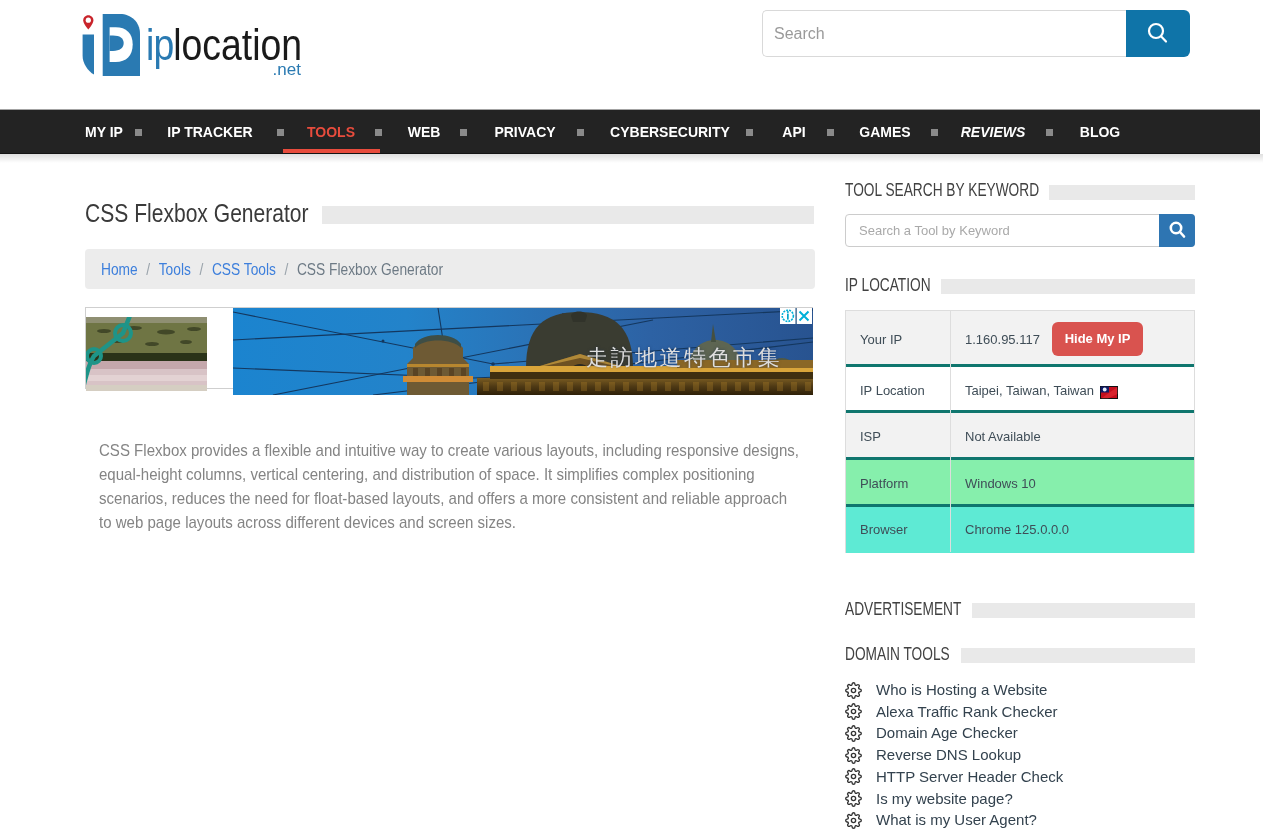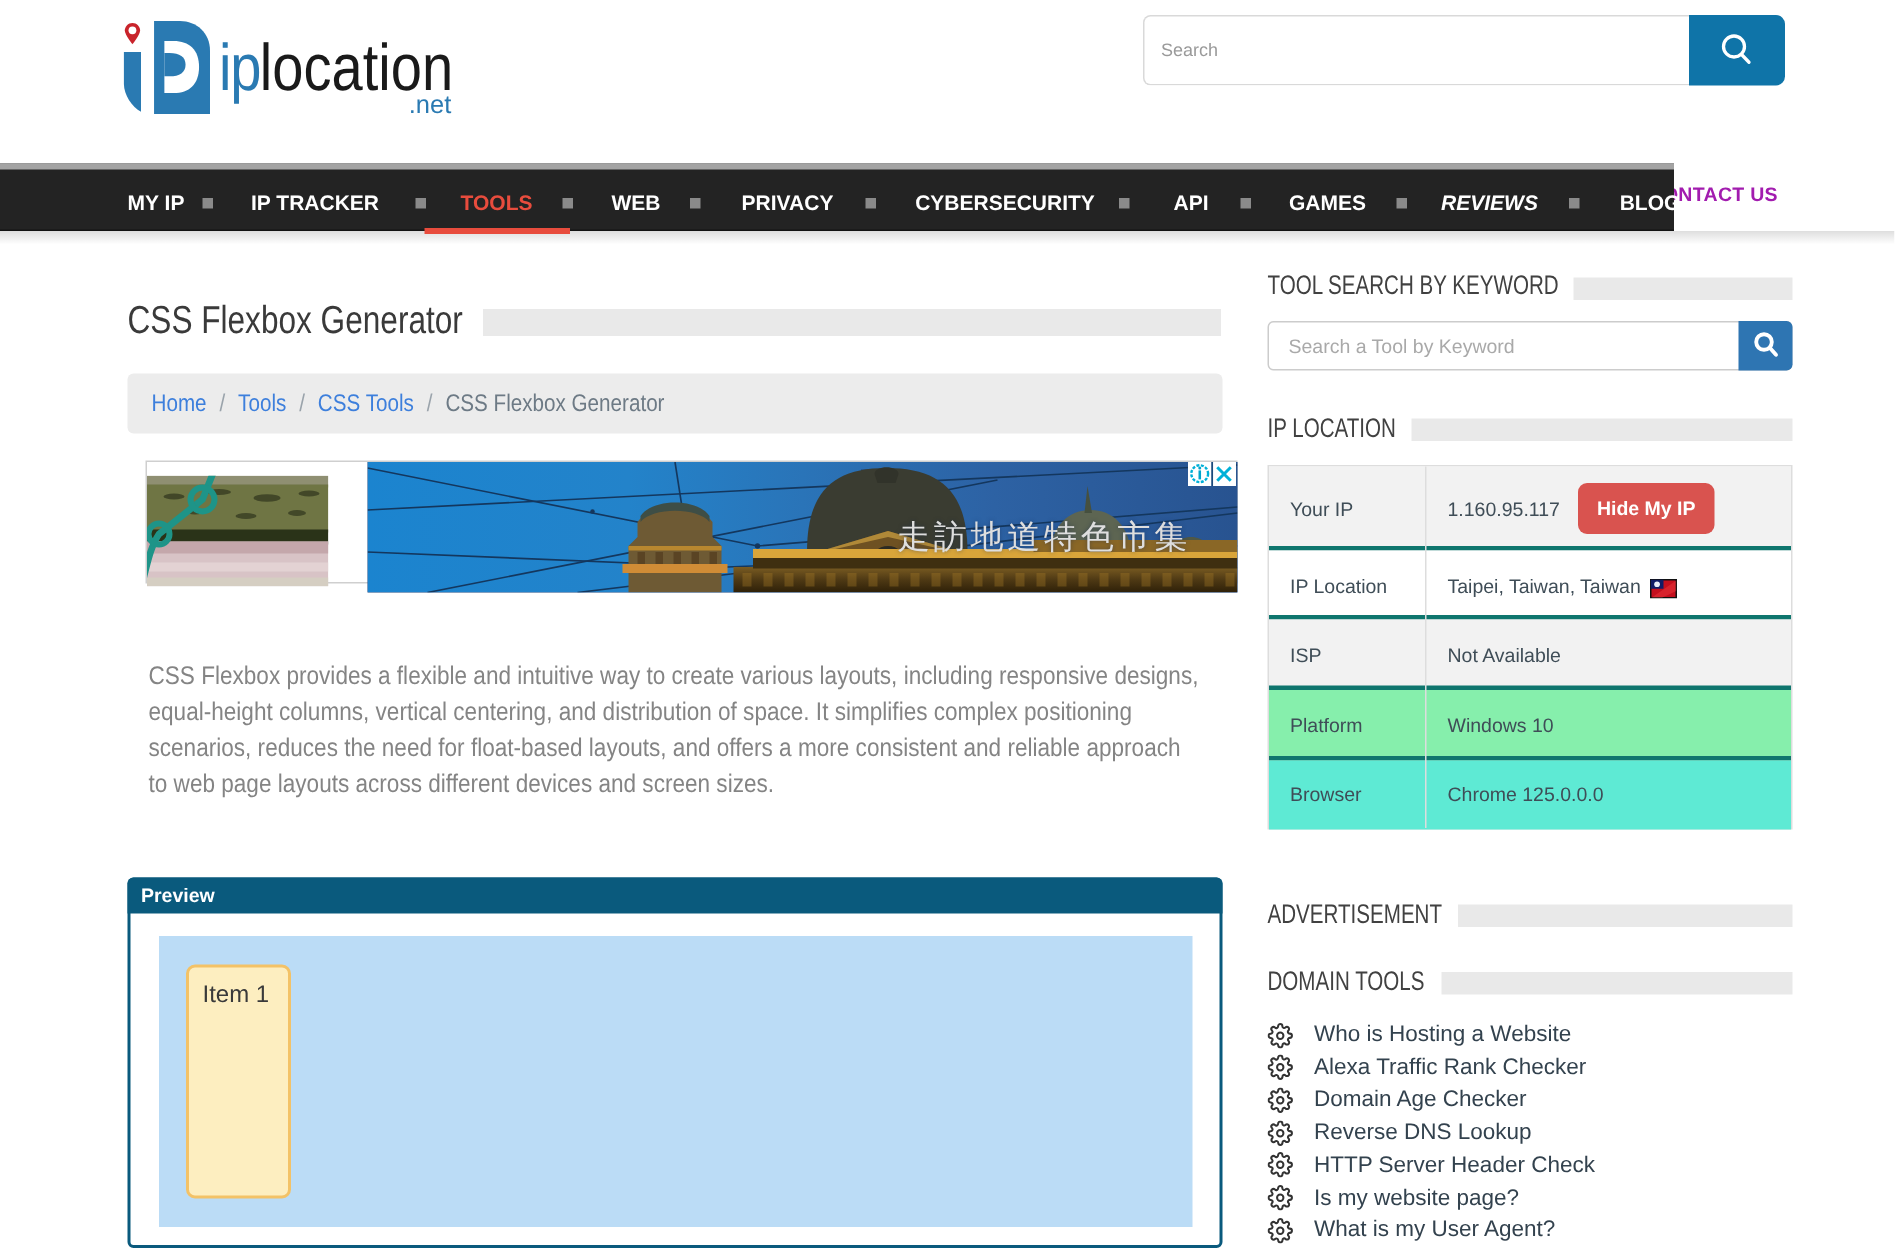--- a/index.html
+++ b/index.html
@@ -1,41 +1,41 @@
 <!DOCTYPE html>
 <html><head>
 <meta charset="utf-8">
 <style>
 * { margin:0; padding:0; box-sizing:border-box; }
 html,body { width:1263px; height:840px; background:#fff; font-family:"Liberation Sans", sans-serif; overflow:hidden; }
 .abs { position:absolute; }
 #page { position:relative; width:1263px; height:840px; }
 
 
-#searchbox { left:762px; top:10px; width:364px; height:47px; border:1px solid #d9d9d9; border-right:none; border-radius:5px 0 0 5px; color:#9a9a9a; font-size:12px; line-height:45px; padding-left:11px; }
+#searchbox { left:762px; top:10px; width:364px; height:47px; border:1px solid #d9d9d9; border-right:none; border-radius:5px 0 0 5px; color:#9a9a9a; font-size:16px; line-height:45px; padding-left:11px; }
 #searchbtn { left:1126px; top:10px; width:64px; height:47px; background:#0f74a8; border-radius:0 6px 6px 0; }
 .hlink { font-weight:bold; font-size:13px; color:#a21caf; letter-spacing:0.2px; line-height:13px;margin-top:48px; }
 
 
-#nav { left:0; top:109px; width:1116px; height:45px; background:#232323; border-top:4px solid #a3a3a3; border-bottom:1px solid #141414; }
+#nav { left:0; top:109px; width:1260px; height:45px; background:#232323; border-top:1px solid #a3a3a3; border-bottom:1px solid #141414; }
 #navshadow { left:0; top:154px; width:1263px; height:9px; background:linear-gradient(180deg, rgba(0,0,0,0.13), rgba(0,0,0,0)); }
 .navitem { position:absolute; top:0; height:44px; line-height:44px; color:#fff; font-weight:bold; font-size:14px; letter-spacing:0px; transform:translateX(-50%); }
 .navsep { position:absolute; top:19px; width:7px; height:7px; background:#8a8a8a; }
 #tools-underline { position:absolute; left:283px; top:39px; width:97px; height:4px; background:#e84c3d; }
 
 
 #h1 { left:85px; top:200px; font-size:26px; line-height:26px; color:#3a3a3a; transform:scaleX(0.81); transform-origin:left top; white-space:nowrap; }
 #h1bar { left:322px; top:206px; width:492px; height:18px; background:#e9e9e9; }
 #breadcrumb { left:85px; top:249px; width:730px; height:40px; background:#ececec; border-radius:4px; overflow:hidden; }
 #crumbtxt { position:absolute; left:16px; top:1px; height:40px; line-height:40px; font-size:16px; white-space:nowrap; transform:scaleX(0.86); transform-origin:left top; color:#6d7a85; }
 #crumbtxt a { color:#3d7fdc; text-decoration:none; }
 .crumbsep { color:#9aa3ab; margin:0 10px; }
 
 
-#ad { left:97px; top:307px; width:728px; height:82px; border:1px solid #cfcfcf; background:#fff; }
+#ad { left:85px; top:307px; width:728px; height:82px; border:1px solid #cfcfcf; background:#fff; }
 #adL { position:absolute; left:0px; top:9px; width:121px; height:74px; overflow:hidden; }
 #adR { position:absolute; left:147px; top:0px; width:580px; height:87px; overflow:hidden; background:#22497f; }
 #adtext { position:absolute; left:353px; top:35px; color:#dedede; font-size:22px; letter-spacing:2.5px; white-space:nowrap; text-shadow:0 0 3px rgba(20,40,80,.5); }
 
 
 
 #para { left:99px; top:439px; font-size:17px; line-height:24px; color:#848484; transform:scaleX(0.885); transform-origin:left top; white-space:nowrap; }
 
 
 #preview { left:85px; top:585px; width:730px; height:247px; border:2px solid #0a5a7d; border-radius:4px; background:#fff; }
@@ -245,26 +245,20 @@
           <circle cx="7.8" cy="7.8" r="5.6" fill="none" stroke="#00b0d8" stroke-width="1.6" stroke-dasharray="2 1"></circle>
           <rect x="7" y="5.6" width="1.7" height="6" fill="#00a4cc"></rect>
           <circle cx="7.85" cy="4" r="1" fill="#00a4cc"></circle>
           <path d="M19.5 3.5 L28.5 12.5 M28.5 3.5 L19.5 12.5" stroke="#00b0d8" stroke-width="2"></path>
         </svg>
   </div>
 </div>
 
 <div class="abs" id="para">CSS Flexbox provides a flexible and intuitive way to create various layouts, including responsive designs,<br>equal-height columns, vertical centering, and distribution of space. It simplifies complex positioning<br>scenarios, reduces the need for float-based layouts, and offers a more consistent and reliable approach<br>to web page layouts across different devices and screen sizes.</div>
 
-<div class="abs" id="preview">
-  <div id="prevhead">Preview</div>
-  <div id="flexwrap">
-    <div id="item1">Item 1</div>
-  </div>
-</div>
 
 <div class="sidehead" style="left:845px; top:181px;">TOOL SEARCH BY KEYWORD</div>
 <div class="sidebar-bar" style="left:1049px; top:185px; width:146px;"></div>
 <div class="abs" id="toolsearch">Search a Tool by Keyword</div>
 <div class="abs" id="toolsearchbtn"><svg width="36" height="33" viewBox="0 0 36 33">
         <circle cx="17" cy="14" r="5.2" fill="none" stroke="#fff" stroke-width="2.6"></circle>
         <line x1="21" y1="18" x2="25" y2="22.5" stroke="#fff" stroke-width="2.6" stroke-linecap="round"></line>
       </svg></div>
 
 <div class="sidehead" style="left:845px; top:276px;">IP LOCATION</div>

